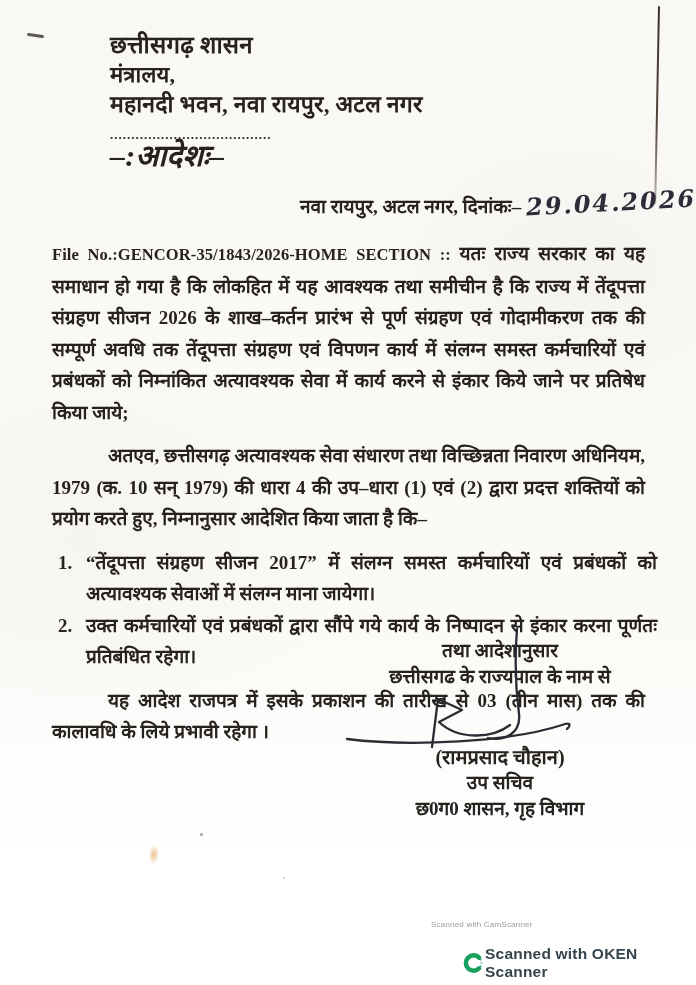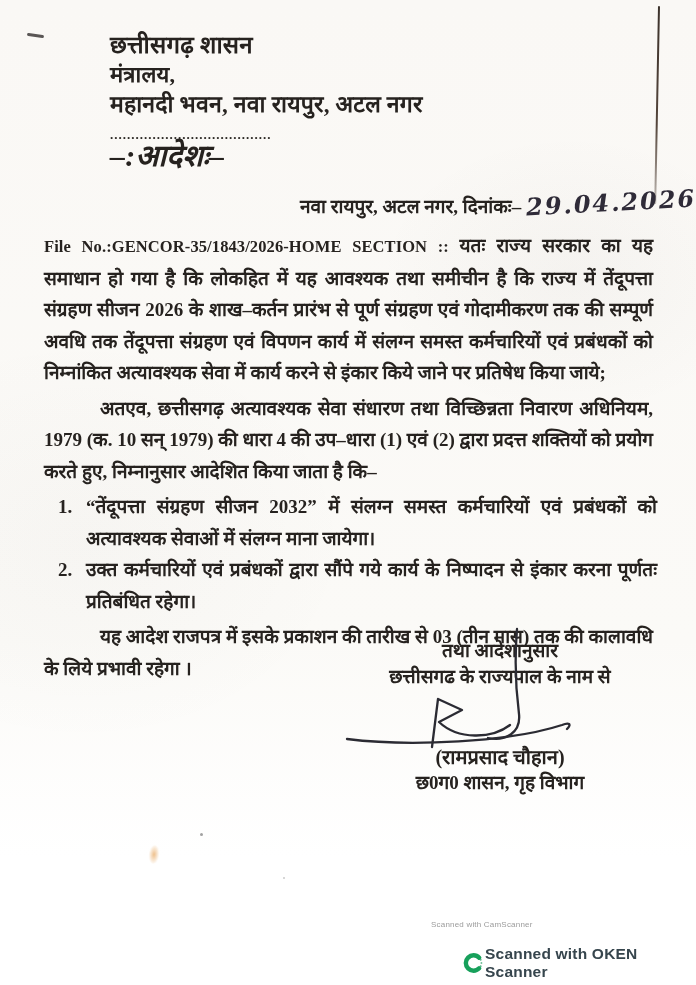--- a/index.html
+++ b/index.html
@@ -35,21 +35,21 @@
   .order-title{font-size:30px;font-weight:700;line-height:28px;font-style:italic;}
   
   .dateline{position:absolute;left:300px;top:190px;width:392px;white-space:nowrap;}
   .dateline .printed{font-size:19px;font-weight:700;}
   .dateline .hand{display:inline-block;font-size:24px;font-weight:600;font-style:italic;
     color:#2f2b38;letter-spacing:2px;transform:rotate(-3deg) translateY(-2px);
     font-family:"DejaVu Serif","Liberation Serif",serif;}
   
   .body-text{position:absolute;left:40px;top:226px;width:617px;
     font-size:19px;line-height:31.5px;font-weight:600;text-align:justify;}
-  .body-text p{margin:4px;}
+  .body-text p{margin:12px;}
   .para.indent{text-indent:56px;}
   .fileno{font-weight:700;font-size:16.5px;letter-spacing:.1px;}
   .olist{margin:1px 0 1px 18px;}
   .li{display:flex;}
   .li .num{width:28px;flex:0 0 28px;}
   .li .litext{flex:1;text-align:justify;}
   
   .signature{position:absolute;left:340px;top:638px;width:320px;text-align:center;
     font-size:19px;font-weight:600;line-height:26px;}
   .sig-spacer{height:54px;}
@@ -86,21 +86,21 @@
     <span class="printed">नवा रायपुर, अटल नगर, दिनांकः– </span>
     <span class="hand">29.04.2026</span>
   </div>
 
   <main class="body-text">
     <p class="para"><span class="fileno">File No.:GENCOR-35/1843/2026-HOME SECTION :: </span><span>यतः राज्य सरकार का यह समाधान हो गया है कि लोकहित में यह आवश्यक तथा समीचीन है कि राज्य में तेंदूपत्ता संग्रहण सीजन 2026 के शाख–कर्तन प्रारंभ से पूर्ण संग्रहण एवं गोदामीकरण तक की सम्पूर्ण अवधि तक तेंदूपत्ता संग्रहण एवं विपणन कार्य में संलग्न समस्त कर्मचारियों एवं प्रबंधकों को निम्नांकित अत्यावश्यक सेवा में कार्य करने से इंकार किये जाने पर प्रतिषेध किया जाये;</span></p>
     <p class="para indent">अतएव, छत्तीसगढ़ अत्यावश्यक सेवा संधारण तथा विच्छिन्नता निवारण अधिनियम, 1979 (क. 10 सन् 1979) की धारा 4 की उप–धारा (1) एवं (2) द्वारा प्रदत्त शक्तियों को प्रयोग करते हुए, निम्नानुसार आदेशित किया जाता है कि–</p>
     <div class="olist">
       <div class="li">
         <span class="num">1.</span>
-        <span class="litext">“तेंदूपत्ता संग्रहण सीजन 2032” में संलग्न समस्त कर्मचारियों एवं प्रबंधकों को अत्यावश्यक सेवाओं में संलग्न माना जायेगा।</span>
+        <span class="litext">“तेंदूपत्ता संग्रहण सीजन 2017” में संलग्न समस्त कर्मचारियों एवं प्रबंधकों को अत्यावश्यक सेवाओं में संलग्न माना जायेगा।</span>
       </div>
       <div class="li">
         <span class="num">2.</span>
         <span class="litext">उक्त कर्मचारियों एवं प्रबंधकों द्वारा सौंपे गये कार्य के निष्पादन से इंकार करना पूर्णतः प्रतिबंधित रहेगा।</span>
       </div>
     </div>
     <p class="para indent">यह आदेश राजपत्र में इसके प्रकाशन की तारीख से 03 (तीन मास) तक की कालावधि के लिये प्रभावी रहेगा ।</p>
   </main>
 
   <div class="signature">
@@ -111,20 +111,21 @@
 
         <path d="M 92,121 L 98,73 L 122,84 L 99,96 C 118,114 152,113 170,99"></path>
 
         <path d="M 7,113 C 70,121 170,116 222,99 C 229,96 232,98 227,103"></path>
       </g>
     </svg>
     <div>तथा आदेशानुसार</div>
     <div>छत्तीसगढ के राज्यपाल के नाम से</div>
     <div class="sig-spacer"></div>
     <div class="sig-name">(रामप्रसाद चौहान)</div>
+    <div>उप सचिव</div>
     <div>छ0ग0 शासन, गृह विभाग</div>
   </div>
 
   <div class="cam-footer">Scanned with CamScanner</div>
 
   <div class="oken-footer">
     <svg class="oken-logo" viewBox="0 0 24 24" xmlns="http://www.w3.org/2000/svg">
       <circle cx="12" cy="12" r="8" fill="none" stroke="#17a05b" stroke-width="4.6" stroke-dasharray="38 12.3" stroke-dashoffset="-6" stroke-linecap="round"></circle>
       <circle cx="19.4" cy="8.6" r="1" fill="#57b388"></circle>
       <circle cx="20.2" cy="12" r="1" fill="#6fbf97"></circle>

